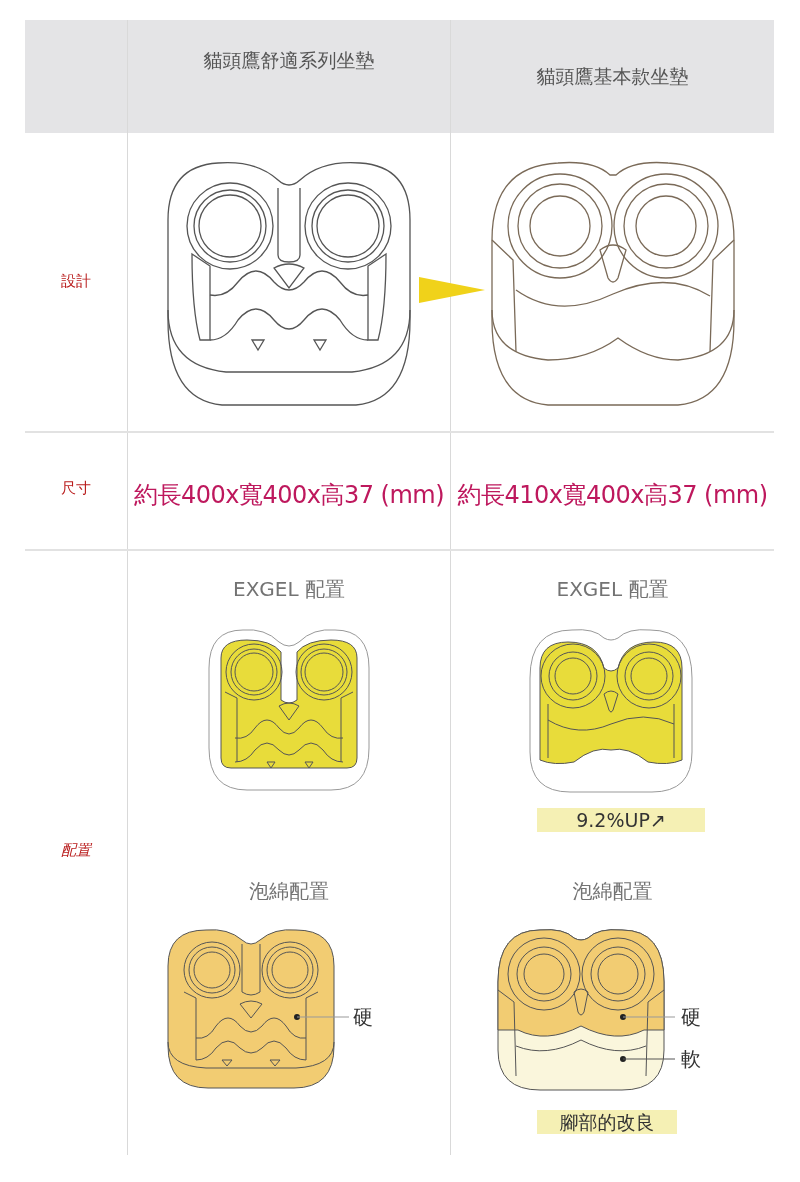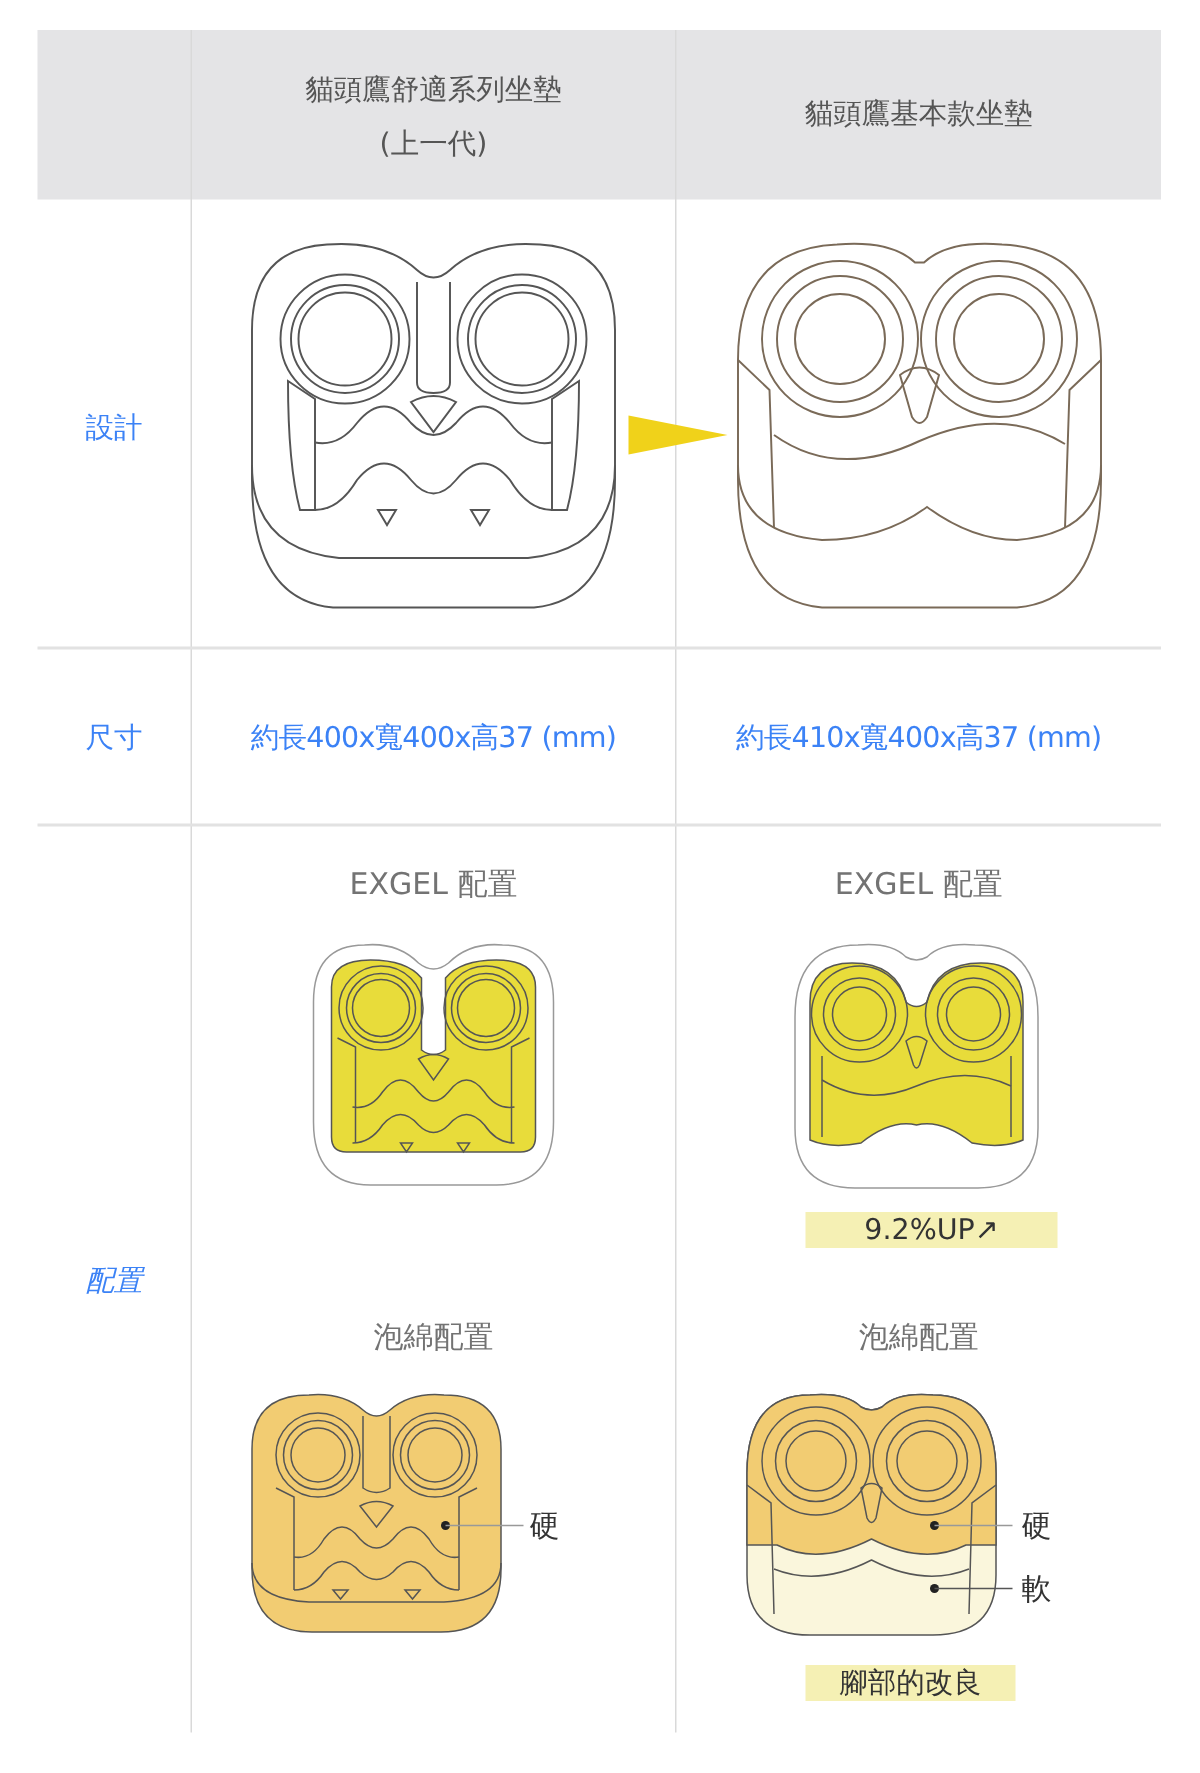--- a/index.html
+++ b/index.html
@@ -3,41 +3,40 @@
 <meta charset="utf-8">
 <style>
   html, body { margin: 0; padding: 0; background: #ffffff; }
   body { width: 800px; height: 1182px; position: relative; overflow: hidden;
          font-family: "DejaVu Sans", "Liberation Sans", sans-serif; color: #555555; }
   .header { position: absolute; left: 25px; top: 20px; width: 749px; height: 113px; background: #e4e4e6; }
   .vline { position: absolute; width: 1px; background: #d9d9d9; }
   .hline { position: absolute; height: 2px; background: #e2e2e2; left: 25px; width: 749px; }
   .txt { position: absolute; text-align: center; white-space: nowrap; }
   .hdr { font-size: 19px; color: #555; line-height: 32px; }
-  .rowlabel { font-size: 19px; color: #3b82f6; }
-  .size { font-size: 19px; color: #3b82f6; letter-spacing: -0.5px; }
+  .rowlabel { font-size: 15px; color: #b91c1c; }
+  .size { font-size: 24px; color: #be185d; letter-spacing: -0.5px; }
   .sub { font-size: 20px; color: #737373; }
   .tag { position: absolute; background: #f5f0b4; color: #333; font-size: 19px; text-align: center; line-height: 24px; }
   .callout { font-size: 20px; color: #333; }
   svg { position: absolute; overflow: visible; }
 </style>
 </head>
 <body>
 
 <div class="header"></div>
 
 <div class="vline" style="left:127px; top:20px; height:1135px;"></div>
 <div class="vline" style="left:450px; top:20px; height:1135px;"></div>
 
 <div class="hline" style="top:431px;"></div>
 <div class="hline" style="top:549px;"></div>
 
 <div class="txt hdr" style="left:128px; width:322px; top:44px;">
   <div>貓頭鷹舒適系列坐墊</div>
-  <div style="margin-top:4px;">(上一代)</div>
 </div>
 <div class="txt hdr" style="left:451px; width:323px; top:60px;">貓頭鷹基本款坐墊</div>
 
 <div class="txt rowlabel" style="left:25px; width:102px; top:272px;">設計</div>
 <div class="txt rowlabel" style="left:25px; width:102px; top:479px;">尺寸</div>
 <div class="txt rowlabel" style="left:25px; width:102px; top:841px;font-style:italic;">配置</div>
 
 <svg style="left:166px; top:160px;" width="246" height="250" viewBox="0 0 246 250" fill="none" stroke="#555" stroke-width="1.3">
   <path d="M2,60 Q2,6 52,3 Q90,0 112,20 Q123,30 134,20 Q156,0 194,3 Q244,6 244,60 L244,160 Q244,240 190,245 L56,245 Q2,240 2,160 Z"></path>
   <path d="M2,150 Q2,206 60,212 L186,212 Q244,206 244,150"></path>

